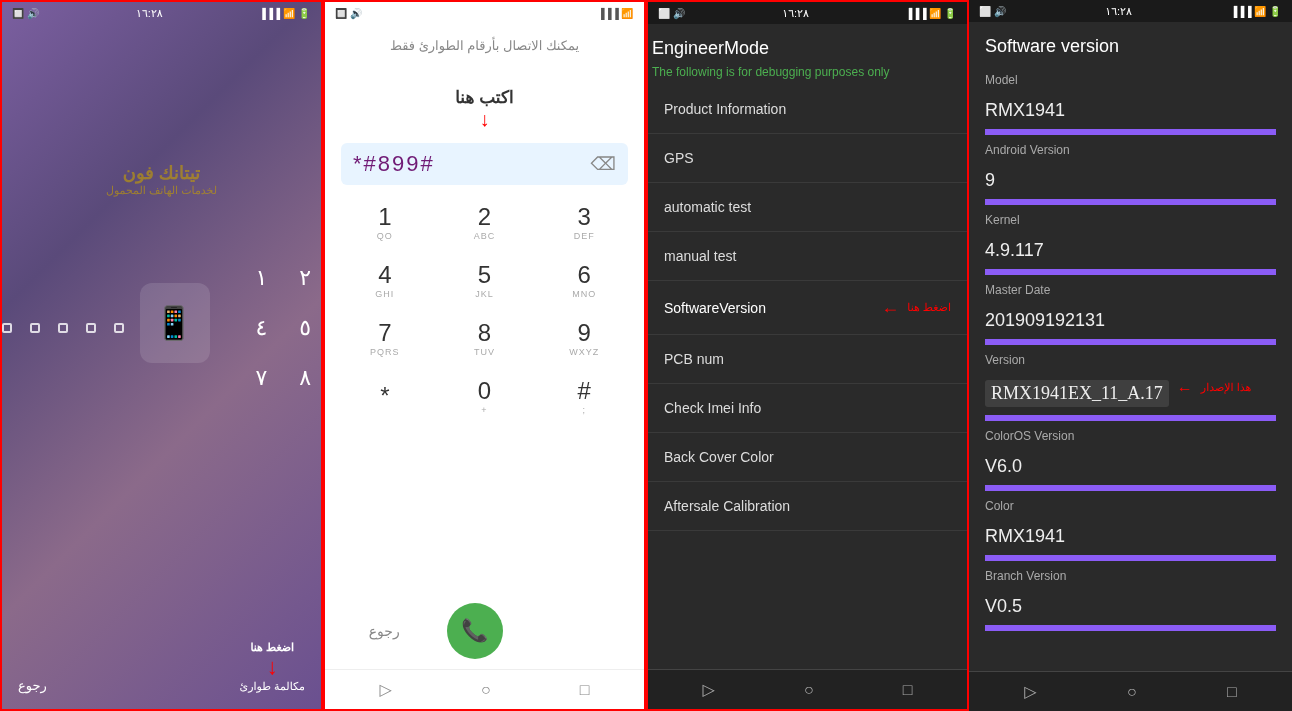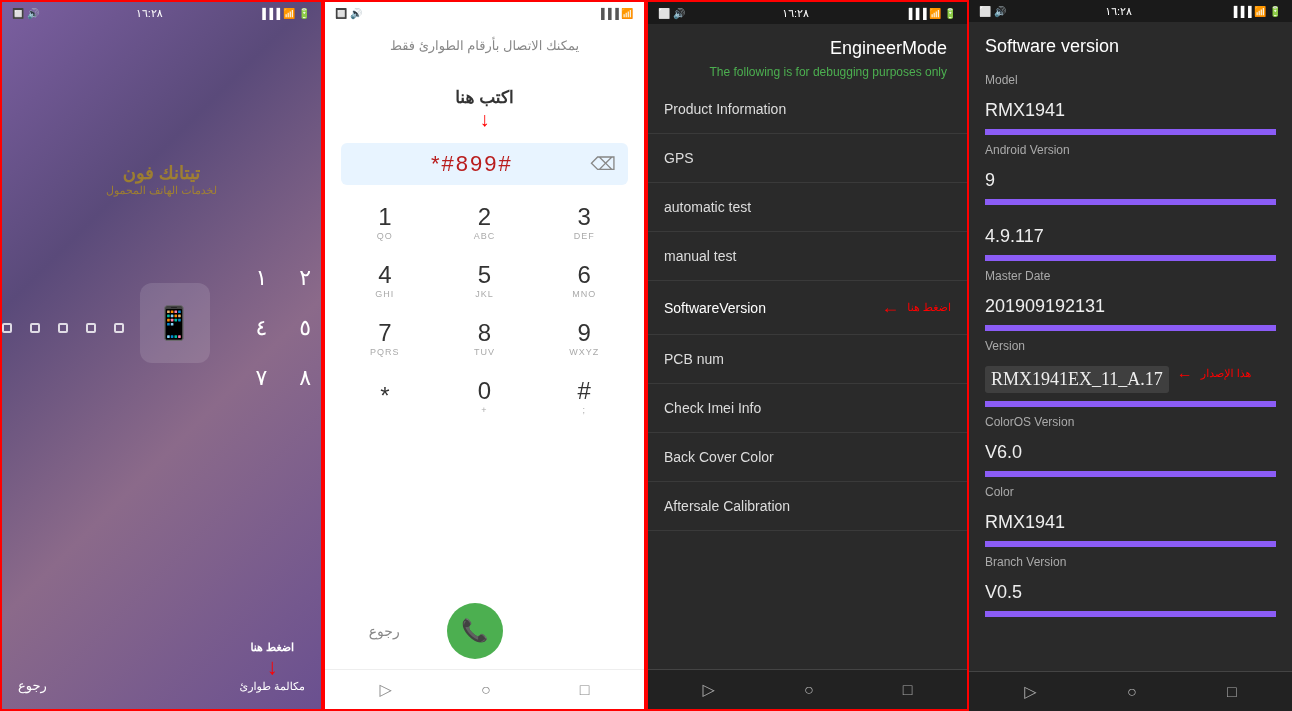--- a/index.html
+++ b/index.html
@@ -152,22 +152,22 @@
       display: flex;
       align-items: center;
       background: #e8f4ff;
       margin: 8px 16px;
       border-radius: 6px;
       padding: 8px 12px;
     }
     .dialer-input-number {
       flex: 1;
       font-size: 22px;
-      text-align: center;
-      color: #b91c1c;
+      text-align: left;
+      color: #701a75;
       letter-spacing: 2px;
     }
     .dialer-backspace {
       color: #888;
       font-size: 18px;
       cursor: pointer;
     }
     .dialpad {
       display: grid;
       grid-template-columns: repeat(3, 1fr);
@@ -237,22 +237,21 @@
     }
     .eng-status {
       display: flex;
       justify-content: space-between;
       align-items: center;
       padding: 4px 10px;
       height: 22px;
       background: #1a1a1a;
     }
     .eng-title-bar {
-      padding: 14px 20px 6px;
-      text-align: right;
+      padding: 14px 4px 6px;
     }
     .eng-title {
       font-size: 18px;
       color: #fff;
       font-weight: 500;
     }
     .eng-debug-label {
       color: #4CAF50;
       font-size: 12px;
       margin-top: 6px;
@@ -593,20 +592,21 @@
   <div class="sw-items">
     <div class="sw-item">
       <div class="sw-item-label">Model</div>
       <div class="sw-item-value">RMX1941</div>
     </div>
     <div class="sw-item">
       <div class="sw-item-label">Android Version</div>
       <div class="sw-item-value">9</div>
     </div>
     <div class="sw-item">
+      <div class="sw-item-label">Kernel</div>
       <div class="sw-item-value">4.9.117</div>
     </div>
     <div class="sw-item">
       <div class="sw-item-label">Master Date</div>
       <div class="sw-item-value">201909192131</div>
     </div>
     <div class="sw-item">
       <div class="sw-item-label">Version</div>
       <div class="sw-version-row">
         <div class="sw-item-value version-highlight">RMX1941EX_11_A.17</div>

